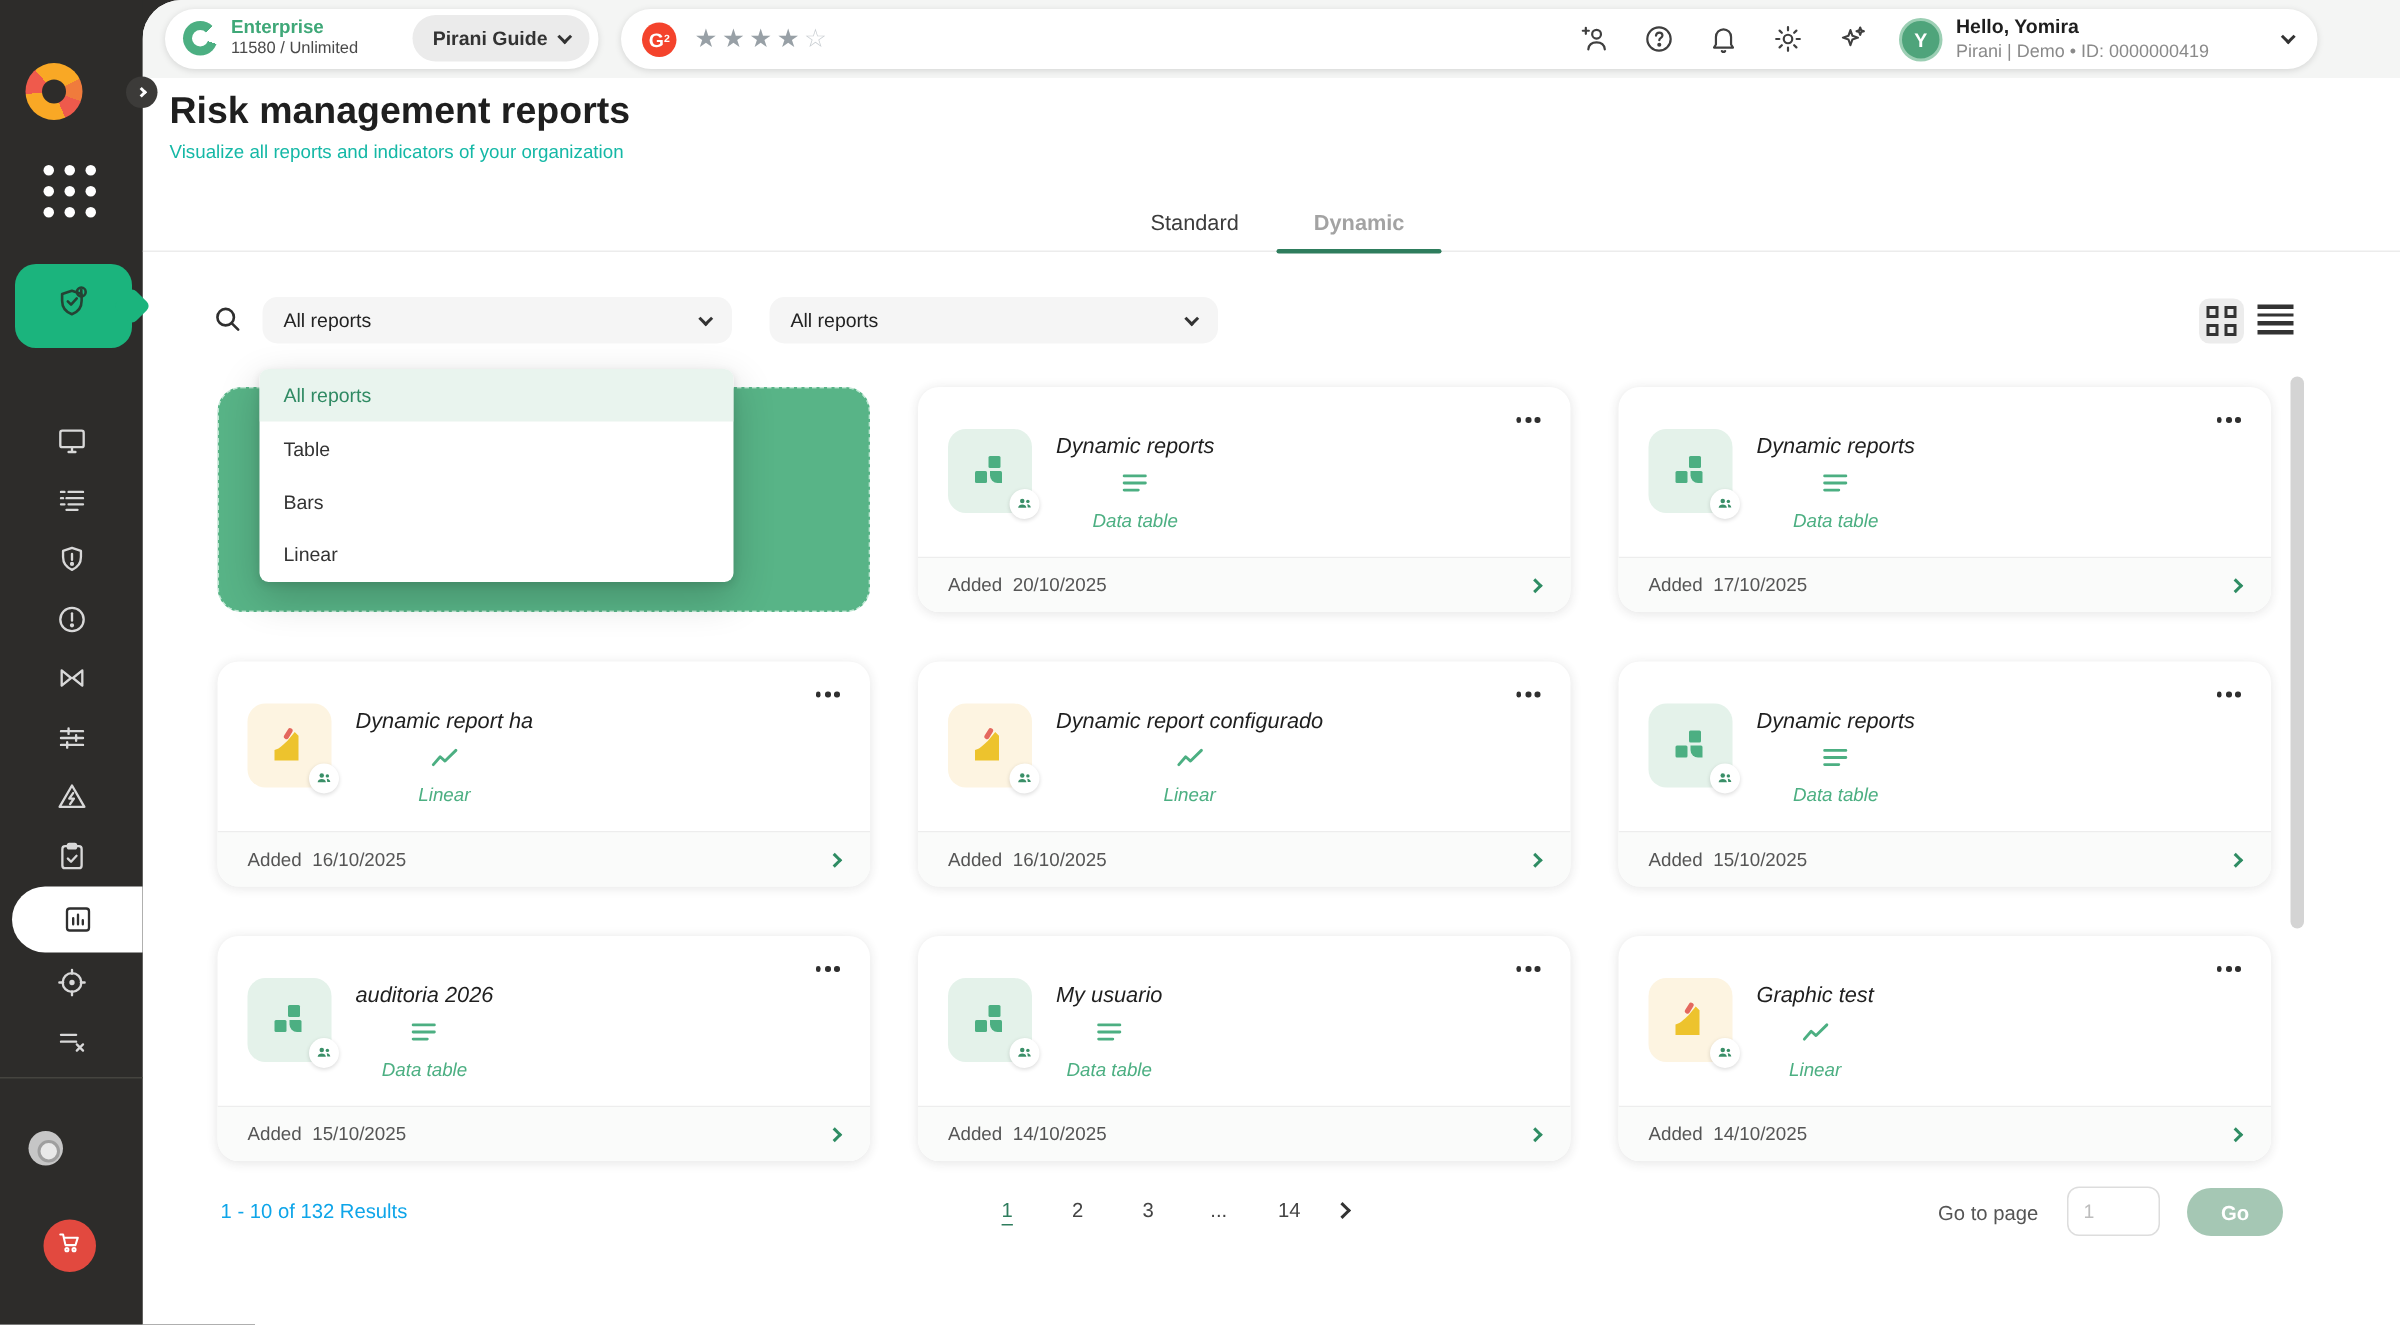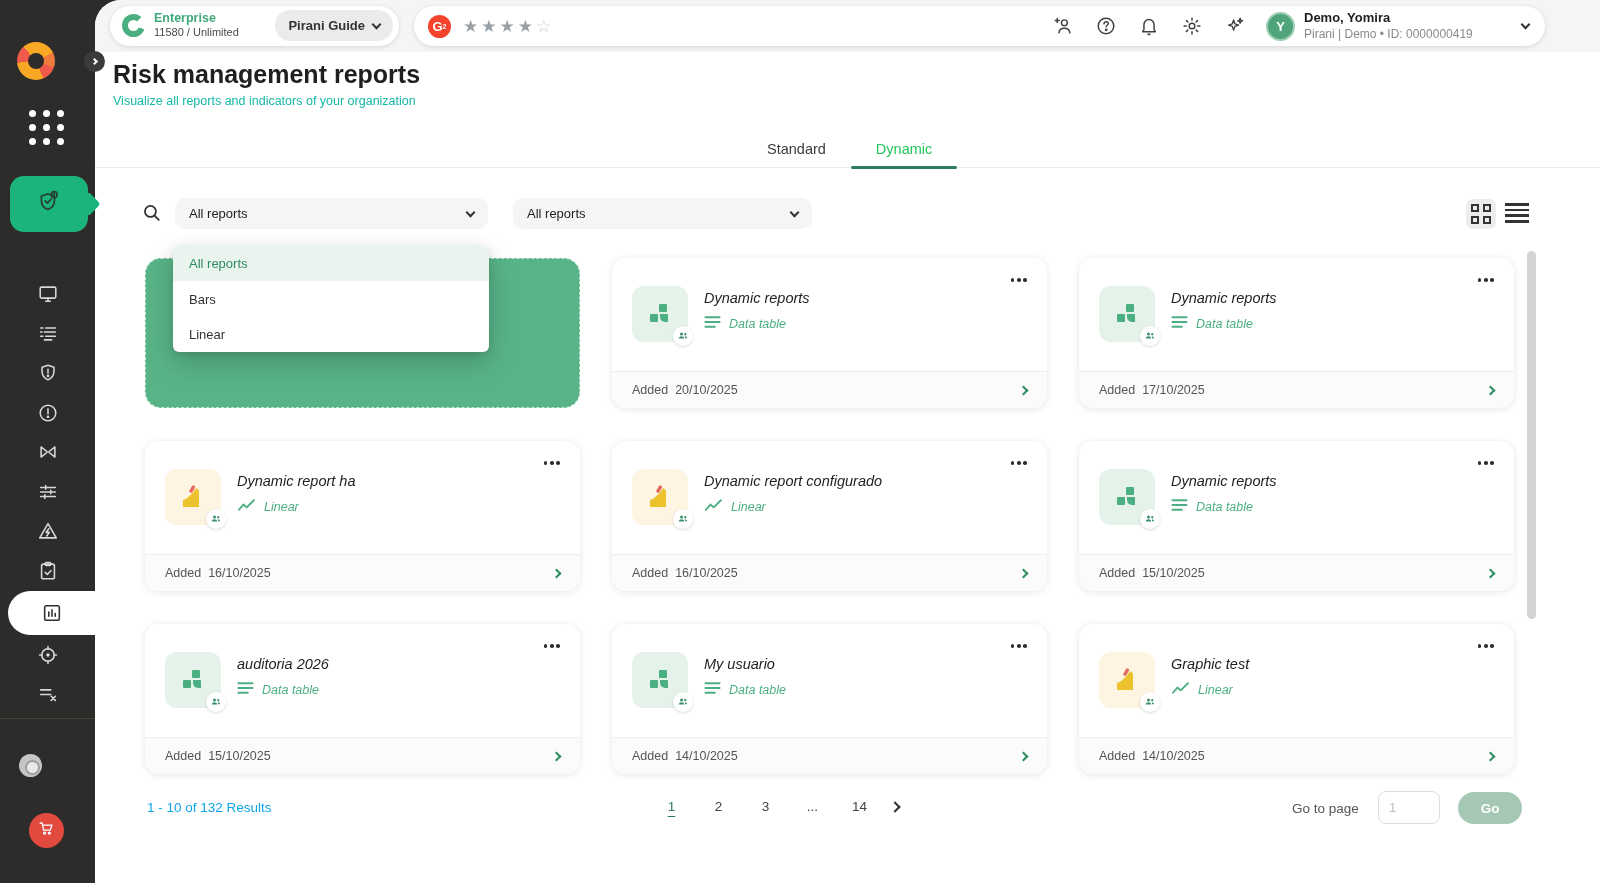--- a/index.html
+++ b/index.html
@@ -55,21 +55,21 @@
   .chev.white { border-color:#fff; width:5px; height:5px; }
   .chev.green { border-color:#2e8c63; }
   .chev.big { width:8px; height:8px; border-width:2.5px; }
 
   
   .page-title { position:absolute; left:113px; top:60px; font-size:25px; font-weight:bold; color:#1f1f1f; z-index:3; }
   .page-sub { position:absolute; left:113px; top:94px; font-size:12.5px; color:#14b8a6; z-index:3; }
   .tabs-line { position:absolute; left:95px; right:0; top:167px; height:1px; background:#ececec; z-index:3; }
   .tabs { position:absolute; left:742px; top:130px; display:flex; z-index:4; }
   .tab { height:38px; padding:0 25px; background:none; border:none; font-family:inherit; font-size:14.5px; color:#3c3c3c; font-weight:500; cursor:pointer; position:relative; }
-  .tab.active { color:#22c55e; font-weight:normal; }
+  .tab.active { color:#a3a3a3; font-weight:bold; }
   .tab.active::after { content:""; position:absolute; left:0; right:0; bottom:-1px; height:3px; border-radius:2px; background:#2e7d5d; }
 
   
   .search-btn { position:absolute; left:141px; top:202px; z-index:4; color:#2f2f2f; cursor:pointer; }
   .filter-pill { position:absolute; top:198px; height:31px; background:#f5f5f5; border-radius:10px; display:flex; align-items:center; padding:0 14px; font-size:13px; color:#222; z-index:4; cursor:pointer; }
   .filter-pill .chev { margin-left:auto; }
   .fp1 { left:175px; width:313px; }
   .fp2 { left:513px; width:299px; }
   .view-grid { position:absolute; left:1466px; top:199px; width:30px; height:30px; background:#ececec; border-radius:7px; display:grid; grid-template-columns:8px 8px; gap:4px; align-content:center; justify-content:center; z-index:4; cursor:pointer; }
   .view-grid i { width:8px; height:8px; border:2px solid #333; }
@@ -81,21 +81,21 @@
   .card { height:150px; background:#fff; border-radius:14px; box-shadow:0 1px 7px rgba(40,40,40,.12); position:relative; display:flex; flex-direction:column; cursor:pointer; }
   .card.placeholder { background:#58b487; border:1.6px dashed #bfe7d3; box-shadow:none; border-radius:16px; }
   .card-menu { position:absolute; top:16px; right:16px; display:flex; gap:2.8px; padding:4px; cursor:pointer; }
   .card-menu i { width:3.6px; height:3.6px; border-radius:50%; background:#2f2f2f; }
   .card-body { display:flex; padding:28px 20px 0 20px;font-style:italic; }
   .thumb { width:56px; height:56px; border-radius:12px; position:relative; display:flex; align-items:center; justify-content:center; flex:0 0 auto; }
   .thumb.table { background:#e4f2ea; } .thumb.linear { background:#fdf4e1; }
   .thumb-badge { position:absolute; right:-5px; bottom:-4px; width:20px; height:20px; border-radius:50%; background:#fff; box-shadow:0 1px 3px rgba(0,0,0,.15); display:flex; align-items:center; justify-content:center; color:#3a8f68; }
   .card-info { margin-left:16px; padding-top:4px; }
   .card-title { font-size:14.5px; font-weight:500; color:#1f1f1f; }
-  .card-type { margin-top:9px; display:flex; align-items:center; gap:8px; color:#4caf82; font-size:12.5px; }
+  .card-type { margin-top:9px; display:flex; align-items:center; gap:8px; color:#4caf82; font-size:12.5px;flex-direction:column; }
   .card-footer { margin-top:auto; height:37px; border-top:1px solid #ededed; background:#fafbfa; border-radius:0 0 14px 14px; display:flex; align-items:center; padding:0 20px; font-size:12.5px; color:#555; }
   .card-footer .date { margin-left:7px; }
   .card-footer .chev { margin-left:auto; }
 
   
   .menu { position:absolute; left:173px; top:246px; width:316px; background:#fff; border-radius:6px; box-shadow:0 10px 28px rgba(0,0,0,.20),0 2px 6px rgba(0,0,0,.10); z-index:20; overflow:hidden; }
   .menu-item { height:35.4px; display:flex; align-items:center; padding-left:16px; font-size:13px; color:#333; cursor:pointer; }
   .menu-item.selected { background:#e9f4ee; color:#2f8a63; }
 
   
@@ -270,21 +270,21 @@
     </span>
     <span>
       <svg width="22" height="22" viewBox="0 0 24 24" fill="none" stroke="#3f3f3f" stroke-width="1.5" stroke-linejoin="round">
         <path d="M10.5 5.5l1.4 4.1 4.1 1.4-4.1 1.4-1.4 4.1-1.4-4.1-4.1-1.4 4.1-1.4z"></path>
         <path d="M17.6 3.6l.7 2 2 .7-2 .7-.7 2-.7-2-2-.7 2-.7z"></path>
       </svg>
     </span>
   </div>
   <span class="avatar">Y</span>
   <div class="user-txt">
-    <div class="user-greet">Demo, Yomira</div>
+    <div class="user-greet">Hello, Yomira</div>
     <div class="user-org">Pirani | Demo • ID: 0000000419</div>
   </div>
   <span class="chev down"></span>
 </div>
 
 <div class="page-title">Risk management reports</div>
 <div class="page-sub">Visualize all reports and indicators of your organization</div>
 
 <div class="tabs-line"></div>
 <div class="tabs">
@@ -619,20 +619,21 @@
       <div class="card-footer">
         <span>Added</span>
         <span class="date">14/10/2025</span>
         <span class="chev green"></span>
       </div>
     </div>
   </div>
 
 <div class="menu">
     <div class="menu-item selected">All reports</div>
+    <div class="menu-item">Table</div>
     <div class="menu-item">Bars</div>
     <div class="menu-item">Linear</div>
   </div>
 
 <div class="results">1 - 10 of 132 Results</div>
 <div class="pages">
     <button class="page-n active">1</button>
     <button class="page-n">2</button>
     <button class="page-n">3</button>
     <button class="page-n">...</button>

